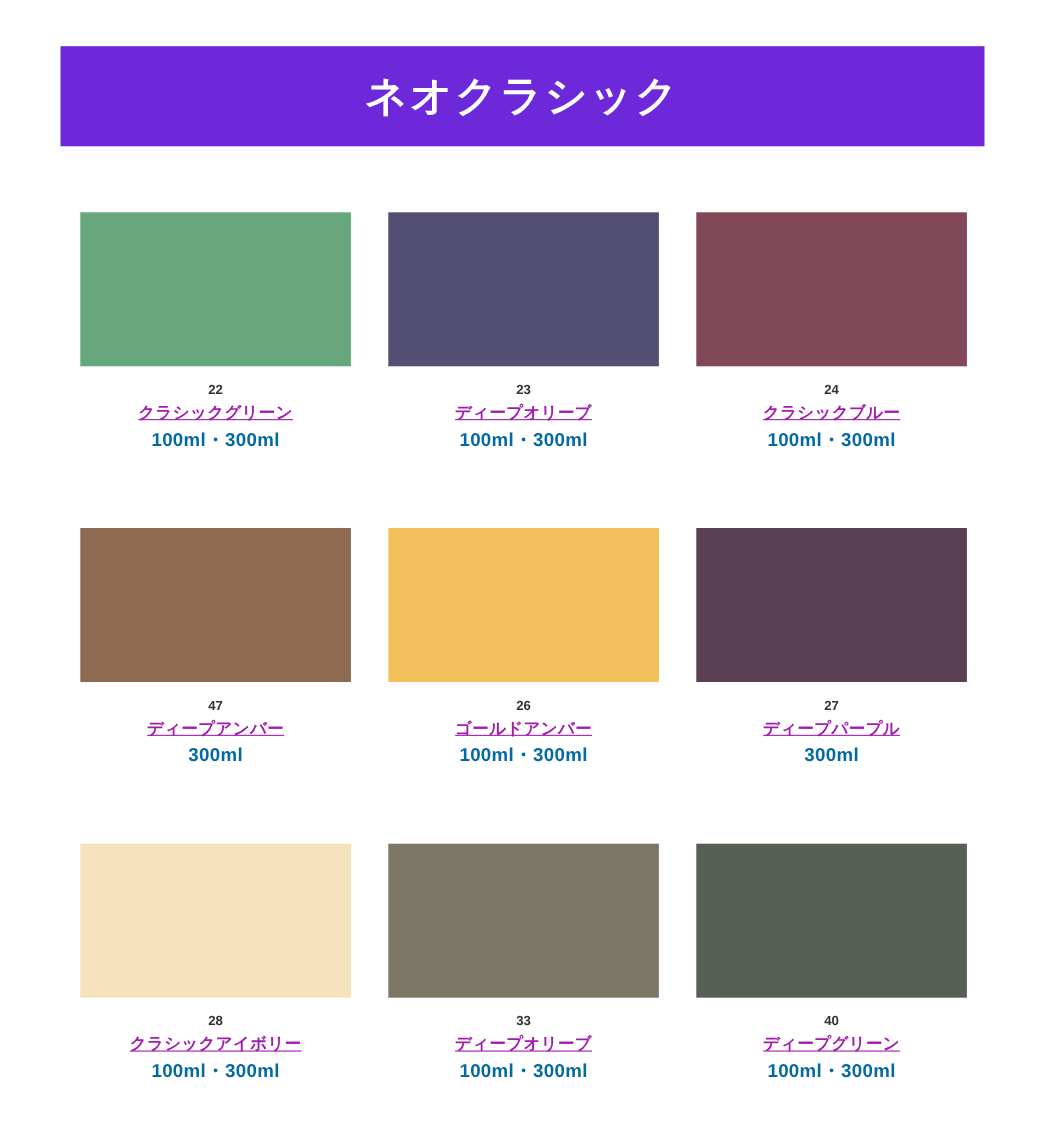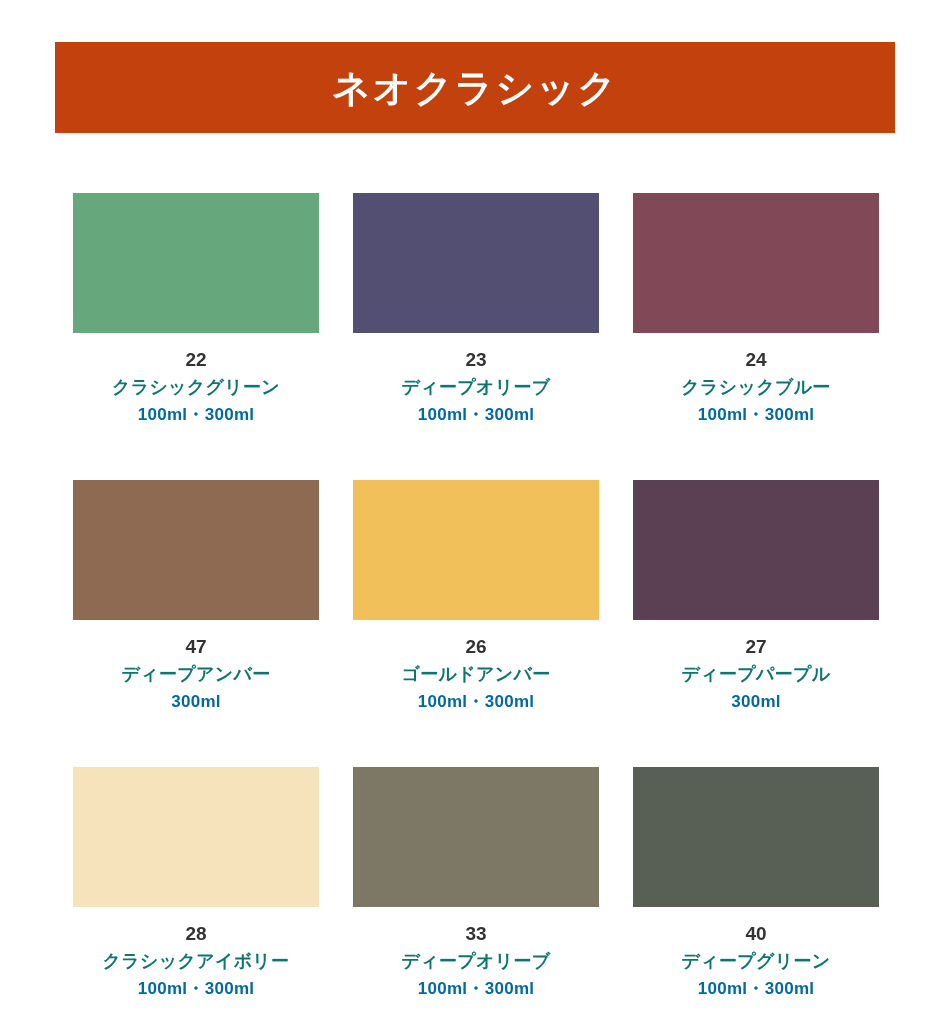--- a/index.html
+++ b/index.html
@@ -65,46 +65,47 @@
     width: 246px;
     height: 140px;
     display: block;
   }
   .swatch-caption {
     width: 246px;
     text-align: center;
     padding-top: 12px;
   }
   .swatch-number {
-    font-size: 19px;
+    font-size: 12px;
     font-weight: bold;
     color: #333333;
     line-height: 1.55;
   }
   .swatch-name {
-    font-size: 18px;
+    font-size: 15px;
     font-weight: bold;
-    color: #0f766e;
+    color: #a21caf;
     line-height: 1.55;
     letter-spacing: 0.3px;
+    text-decoration: underline;
   }
   .swatch-sizes {
     font-size: 17px;
     font-weight: bold;
     color: #0369a1;
     line-height: 1.55;
     letter-spacing: 0.3px;
   }
 </style>
 </head>
 <body>
 
 <div class="page" style="background: rgb(255, 255, 255);">
 
-  <div class="header-bar" style="background: #c2410c;">
+  <div class="header-bar" style="background: #6d28d9;">
     <div class="header-title" style="color: rgb(255, 255, 255);">ネオクラシック</div>
   </div>
 
   <div class="swatch-grid">
 
     <div class="swatch-cell">
       <div class="swatch-chip" style="background: rgb(102, 168, 124);"></div>
       <div class="swatch-caption">
         <div class="swatch-number">22</div>
         <div class="swatch-name">クラシックグリーン</div>

